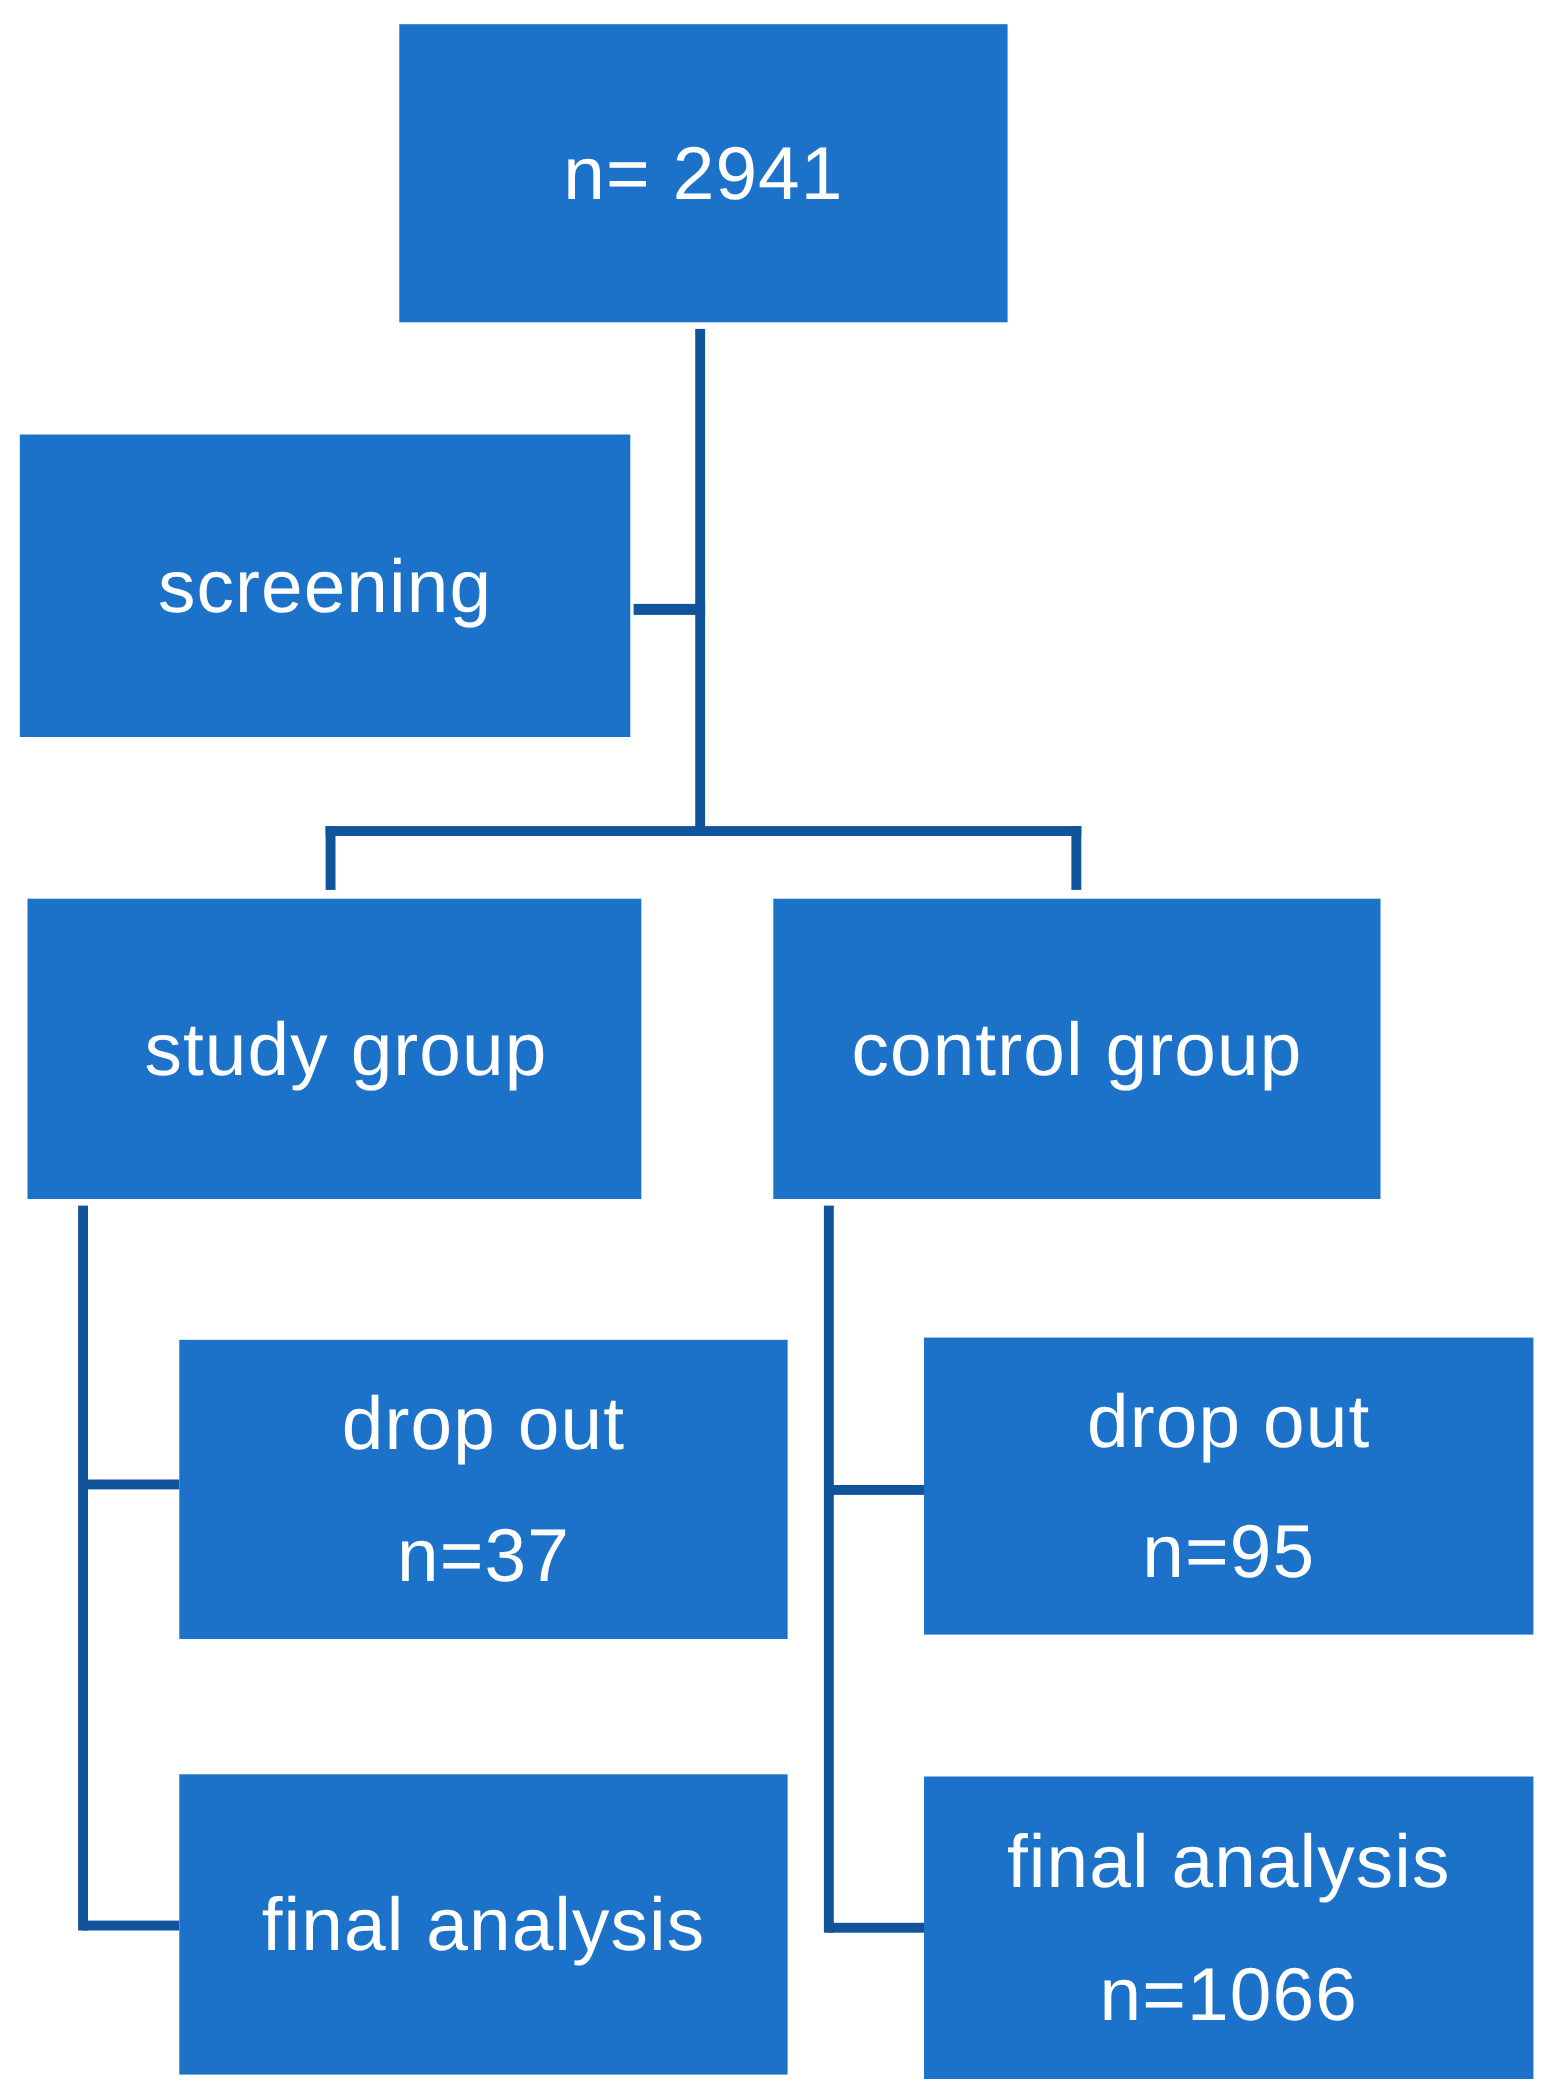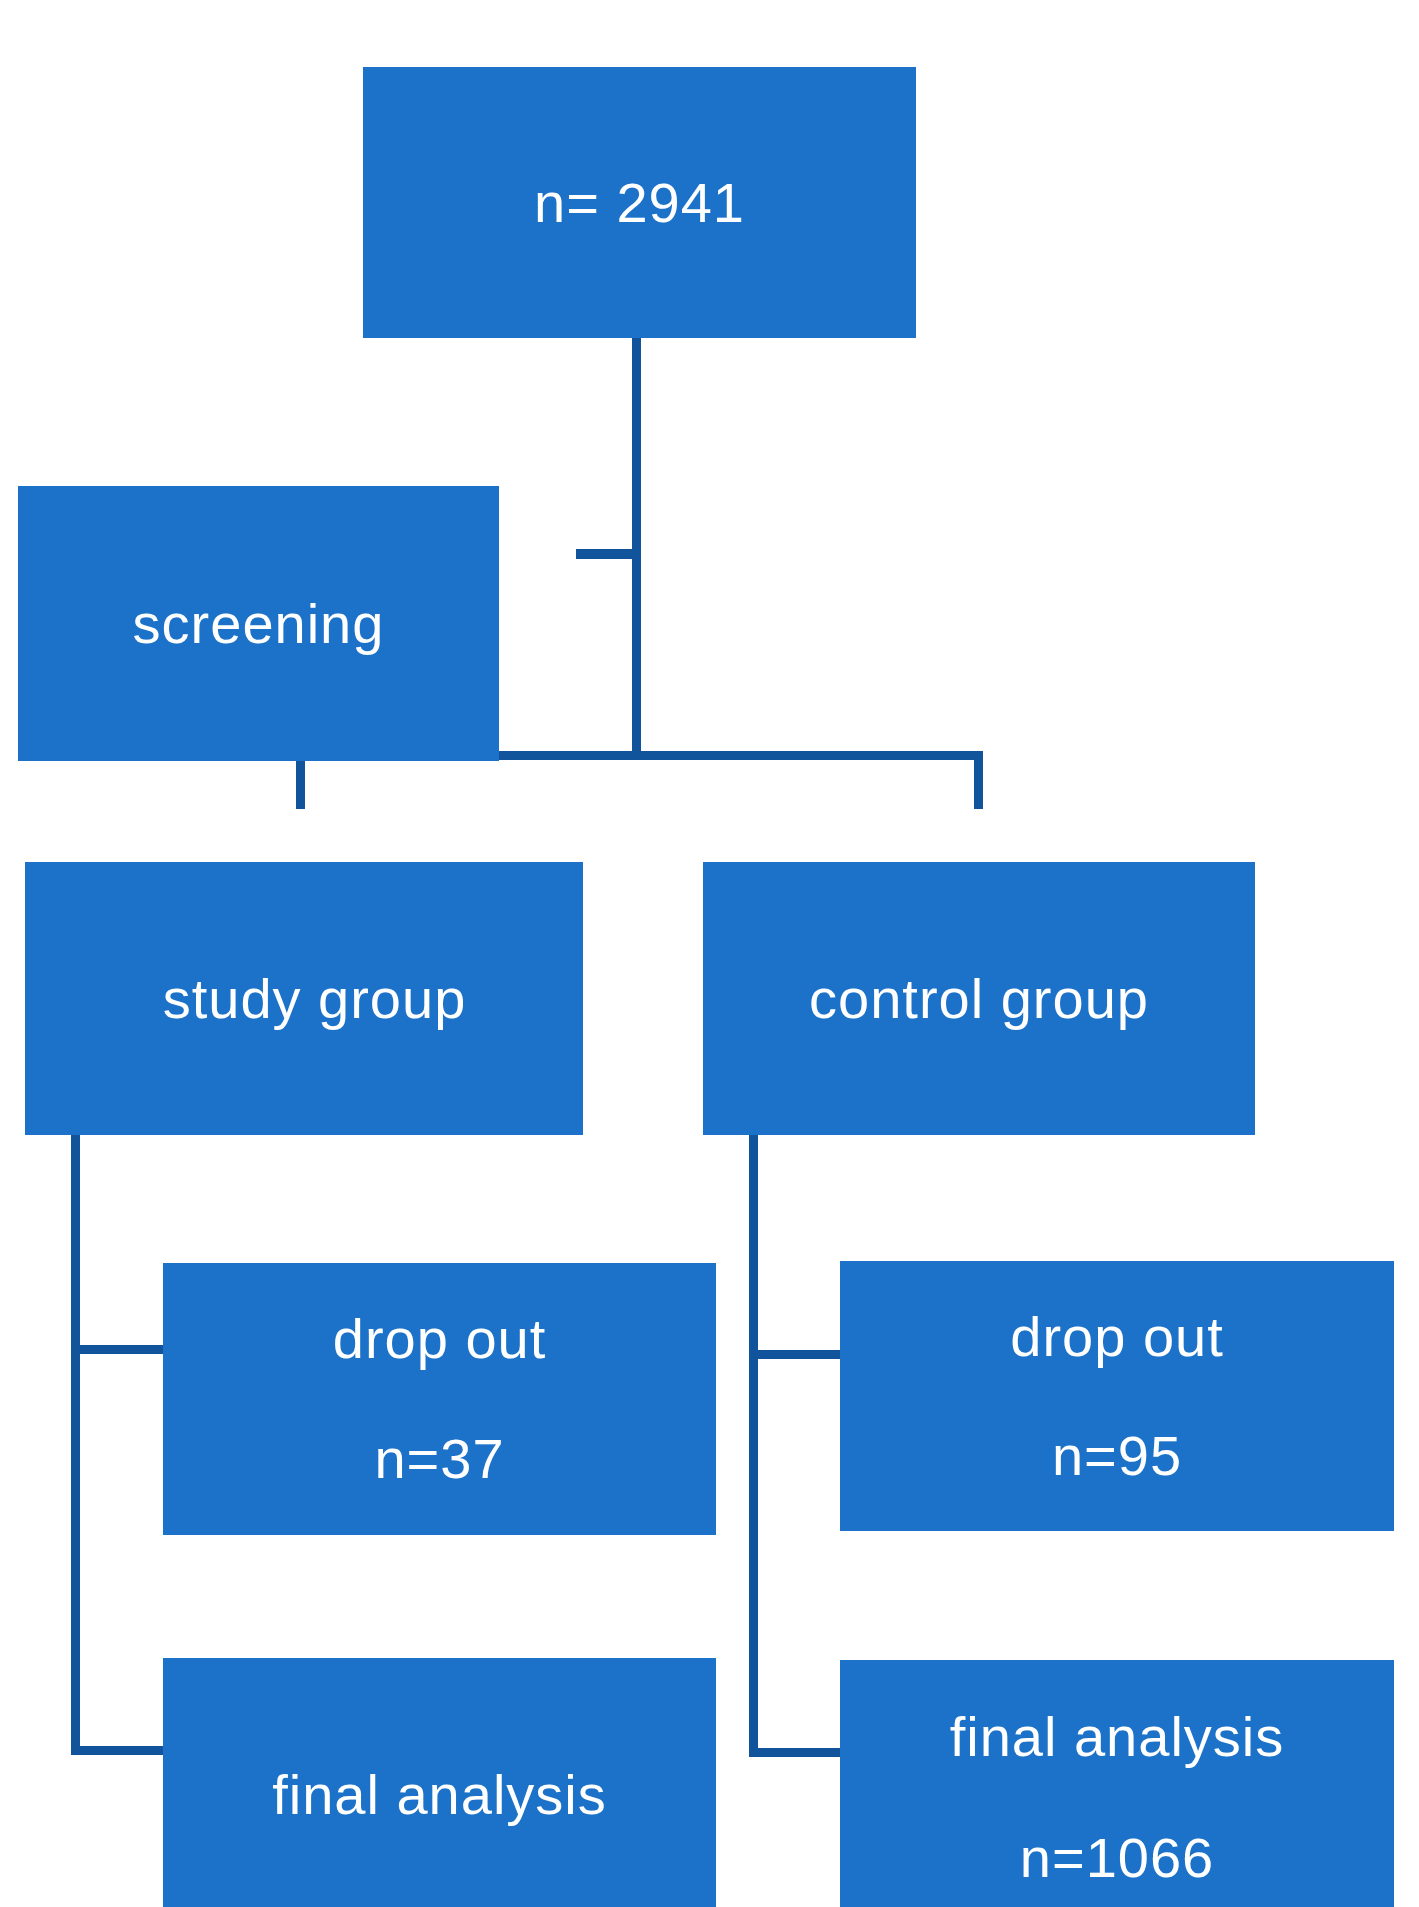--- a/index.html
+++ b/index.html
@@ -17,25 +17,24 @@
     overflow:hidden;
   }
   .node{
     position:absolute;
     background:var(--box-fill);
     color:var(--text);
     display:flex;
     flex-direction:column;
     align-items:center;
     justify-content:center;
-    font-size:56px;
+    font-size:68px;
     line-height:1;
     text-align:center;
     letter-spacing:1px;
-    margin-top:45px;
   }
   .node.two{
     justify-content:space-around;
     padding:16px 0;
     box-sizing:border-box;
   }
   .conn{
     position:absolute;
     background:var(--connector);
   }
@@ -54,21 +53,21 @@
   <div class="conn" style="left:75px;top:1345px;width:88px;height:9px;"></div>
   <div class="conn" style="left:75px;top:1746px;width:88px;height:9px;"></div>
   <div class="conn" style="left:749px;top:1096px;width:9px;height:661px;"></div>
   <div class="conn" style="left:753px;top:1350px;width:87px;height:9px;"></div>
   <div class="conn" style="left:753px;top:1748px;width:87px;height:9px;"></div>
 
   <div class="node" style="left:363px;top:22px;width:553px;height:271px;">
     <span>n= 2941</span>
   </div>
 
-  <div class="node" style="left:18px;top:441px;width:481px;height:275px;">
+  <div class="node" style="left:18px;top:395px;width:555px;height:275px;">
     <span>screening</span>
   </div>
 
   <div class="node two" style="left:25px;top:817px;width:558px;height:273px;padding-left:21px;">
     <span>study group</span>
   </div>
 
   <div class="node two" style="left:703px;top:817px;width:552px;height:273px;">
     <span>control group</span>
   </div>

